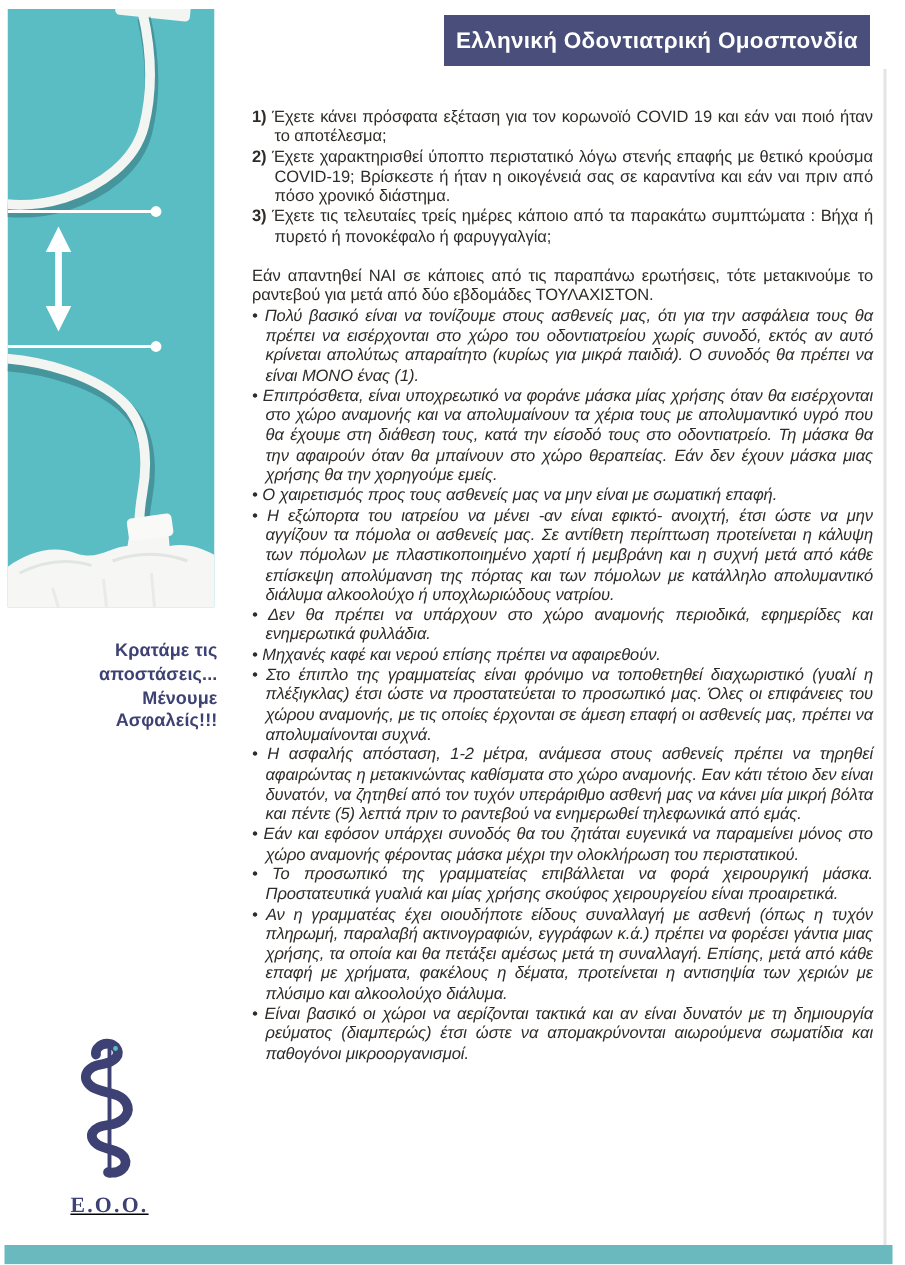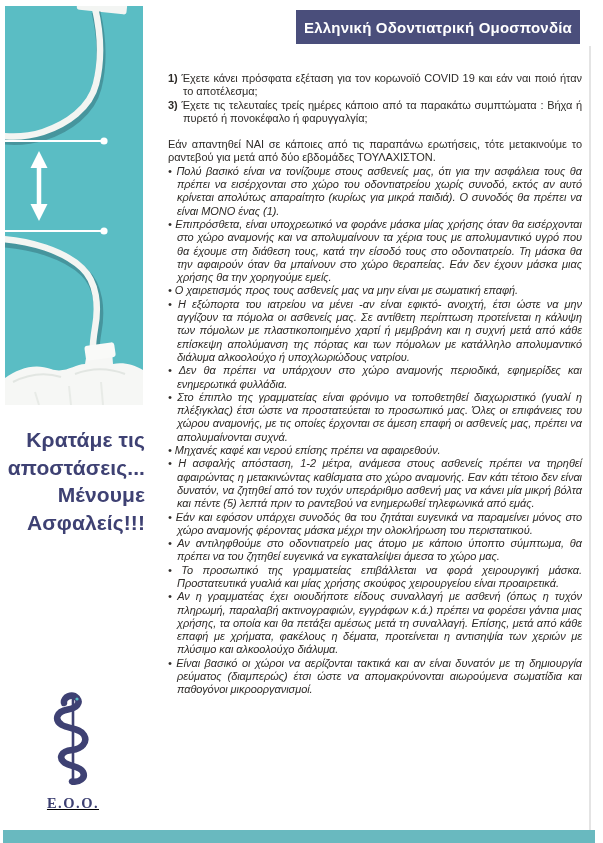--- a/index.html
+++ b/index.html
@@ -6,21 +6,21 @@
   .canvas{
     position:relative;width:603px;height:843px;background:#ffffff;
     font-family:"Liberation Sans",sans-serif;overflow:hidden;
   }
   
   .photo{position:absolute;left:5px;top:6px;width:138px;height:399px;}
   .photo svg{display:block;}
   
   .slogan{
     position:absolute;left:2px;top:426px;width:143px;
-    text-align:right;font-weight:bold;font-size:21px;line-height:1.32;
+    text-align:right;font-weight:bold;font-size:12px;line-height:1.32;
     color:#3e4173;white-space:pre-line;letter-spacing:.1px;
   }
   
   .logo{position:absolute;left:26px;top:692px;width:94px;text-align:center;text-decoration:underline;}
   .logo-caption{
     font-family:"Liberation Serif",serif;font-weight:bold;font-size:14.5px;
     letter-spacing:1.5px;color:#3e4173;margin-top:1px;
   }
   
   .header-bar{
@@ -109,34 +109,34 @@
     <div class="logo-caption">Ε.Ο.Ο.</div>
   </div>
 
   <div class="header-bar">
     <span>Ελληνική Οδοντιατρική Ομοσπονδία</span>
   </div>
 
   <div class="body-col">
     <div id="question-list">
         <div class="q-item"><span class="q-num">1) </span><span>Έχετε κάνει πρόσφατα εξέταση για τον κορωνοϊό COVID 19 και εάν ναι ποιό ήταν το αποτέλεσμα;</span></div>
+        <div class="q-item"><span class="q-num">2) </span><span>Έχετε χαρακτηρισθεί ύποπτο περιστατικό λόγω στενής επαφής με θετικό κρούσμα COVID-19; Βρίσκεστε ή ήταν η οικογένειά σας σε καραντίνα και εάν ναι πριν από πόσο χρονικό διάστημα.</span></div>
         <div class="q-item"><span class="q-num">3) </span><span>Έχετε τις τελευταίες τρείς ημέρες κάποιο από τα παρακάτω συμπτώματα : Βήχα ή πυρετό ή πονοκέφαλο ή φαρυγγαλγία;</span></div>
       </div>
     <p class="intro">Εάν απαντηθεί ΝΑΙ σε κάποιες από τις παραπάνω ερωτήσεις, τότε μετακινούμε το ραντεβού για μετά από δύο εβδομάδες ΤΟΥΛΑΧΙΣΤΟΝ.</p>
     <div class="bullet-list" id="bullet-list">
         <div class="b-item"><span class="b-mark">• </span><span>Πολύ βασικό είναι να τονίζουμε στους ασθενείς μας, ότι για την ασφάλεια τους θα πρέπει να εισέρχονται στο χώρο του οδοντιατρείου χωρίς συνοδό, εκτός αν αυτό κρίνεται απολύτως απαραίτητο (κυρίως για μικρά παιδιά). Ο συνοδός θα πρέπει να είναι ΜΟΝΟ ένας (1).</span></div>
         <div class="b-item"><span class="b-mark">• </span><span>Επιπρόσθετα, είναι υποχρεωτικό να φοράνε μάσκα μίας χρήσης όταν θα εισέρχονται στο χώρο αναμονής και να απολυμαίνουν τα χέρια τους με απολυμαντικό υγρό που θα έχουμε στη διάθεση τους, κατά την είσοδό τους στο οδοντιατρείο. Τη μάσκα θα την αφαιρούν όταν θα μπαίνουν στο χώρο θεραπείας. Εάν δεν έχουν μάσκα μιας χρήσης θα την χορηγούμε εμείς.</span></div>
         <div class="b-item"><span class="b-mark">• </span><span>Ο χαιρετισμός προς τους ασθενείς μας να μην είναι με σωματική επαφή.</span></div>
         <div class="b-item"><span class="b-mark">• </span><span>Η εξώπορτα του ιατρείου να μένει -αν είναι εφικτό- ανοιχτή, έτσι ώστε να μην αγγίζουν τα πόμολα οι ασθενείς μας. Σε αντίθετη περίπτωση προτείνεται η κάλυψη των πόμολων με πλαστικοποιημένο χαρτί ή μεμβράνη και η συχνή μετά από κάθε επίσκεψη απολύμανση της πόρτας και των πόμολων με κατάλληλο απολυμαντικό διάλυμα αλκοολούχο ή υποχλωριώδους νατρίου.</span></div>
         <div class="b-item"><span class="b-mark">• </span><span>Δεν θα πρέπει να υπάρχουν στο χώρο αναμονής περιοδικά, εφημερίδες και ενημερωτικά φυλλάδια.</span></div>
+        <div class="b-item"><span class="b-mark">• </span><span>Μηχανές καφέ και νερού επίσης πρέπει να αφαιρεθούν.</span></div>
         <div class="b-item"><span class="b-mark">• </span><span>Στο έπιπλο της γραμματείας είναι φρόνιμο να τοποθετηθεί διαχωριστικό (γυαλί η πλέξιγκλας) έτσι ώστε να προστατεύεται το προσωπικό μας. Όλες οι επιφάνειες του χώρου αναμονής, με τις οποίες έρχονται σε άμεση επαφή οι ασθενείς μας, πρέπει να απολυμαίνονται συχνά.</span></div>
-        <div class="b-item"><span class="b-mark">• </span><span>Μηχανές καφέ και νερού επίσης πρέπει να αφαιρεθούν.</span></div>
         <div class="b-item"><span class="b-mark">• </span><span>Η ασφαλής απόσταση, 1-2 μέτρα, ανάμεσα στους ασθενείς πρέπει να τηρηθεί αφαιρώντας η μετακινώντας καθίσματα στο χώρο αναμονής. Εαν κάτι τέτοιο δεν είναι δυνατόν, να ζητηθεί από τον τυχόν υπεράριθμο ασθενή μας να κάνει μία μικρή βόλτα και πέντε (5) λεπτά πριν το ραντεβού να ενημερωθεί τηλεφωνικά από εμάς.</span></div>
         <div class="b-item"><span class="b-mark">• </span><span>Εάν και εφόσον υπάρχει συνοδός θα του ζητάται ευγενικά να παραμείνει μόνος στο χώρο αναμονής φέροντας μάσκα μέχρι την ολοκλήρωση του περιστατικού.</span></div>
-        <div class="b-item"><span class="b-mark">• </span><span>Αν αντιληφθούμε στο οδοντιατρείο μας άτομο με κάποιο ύποπτο σύμπτωμα, θα πρέπει να του ζητηθεί ευγενικά να εγκαταλείψει άμεσα το χώρο μας.</span></div>
         <div class="b-item"><span class="b-mark">• </span><span>Το προσωπικό της γραμματείας επιβάλλεται να φορά χειρουργική μάσκα. Προστατευτικά γυαλιά και μίας χρήσης σκούφος χειρουργείου είναι προαιρετικά.</span></div>
         <div class="b-item"><span class="b-mark">• </span><span>Αν η γραμματέας έχει οιουδήποτε είδους συναλλαγή με ασθενή (όπως η τυχόν πληρωμή, παραλαβή ακτινογραφιών, εγγράφων κ.ά.) πρέπει να φορέσει γάντια μιας χρήσης, τα οποία και θα πετάξει αμέσως μετά τη συναλλαγή. Επίσης, μετά από κάθε επαφή με χρήματα, φακέλους η δέματα, προτείνεται η αντισηψία των χεριών με πλύσιμο και αλκοολούχο διάλυμα.</span></div>
         <div class="b-item"><span class="b-mark">• </span><span>Είναι βασικό οι χώροι να αερίζονται τακτικά και αν είναι δυνατόν με τη δημιουργία ρεύματος (διαμπερώς) έτσι ώστε να απομακρύνονται αιωρούμενα σωματίδια και παθογόνοι μικροοργανισμοί.</span></div>
       </div>
   </div>
 
   <div class="footer-bar"></div>
   <div class="page-edge"></div>
 
 </div>

